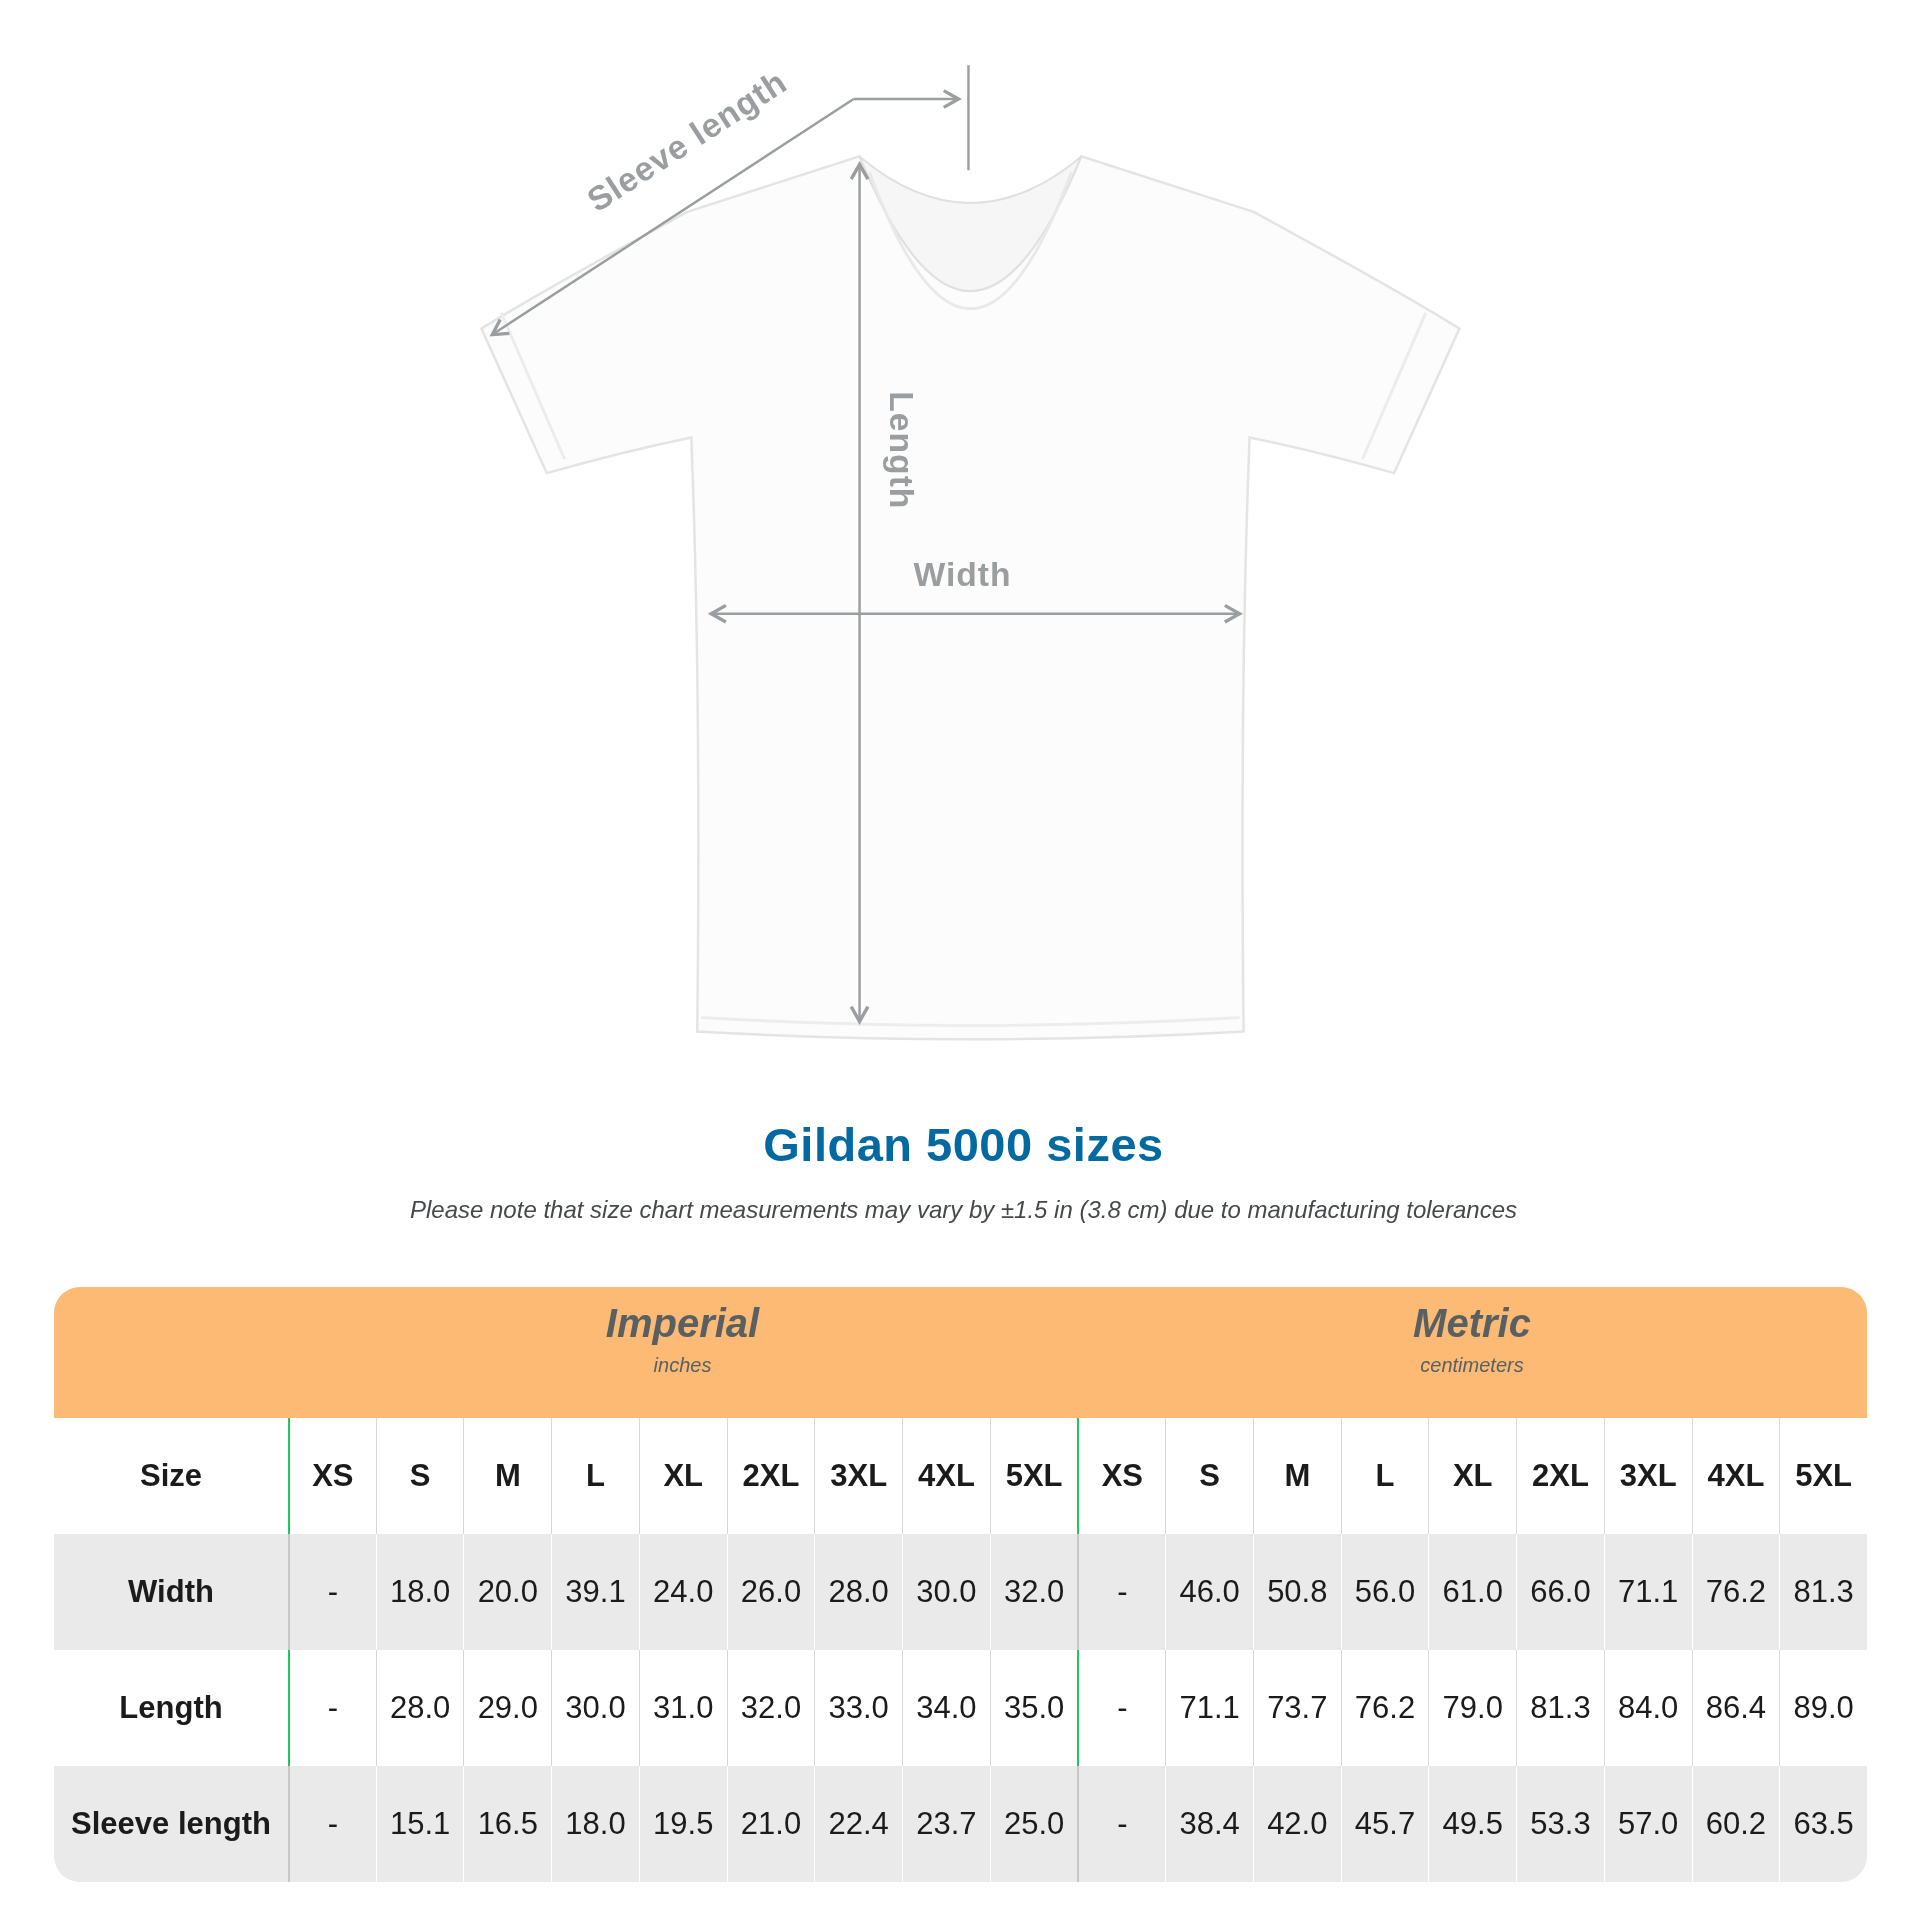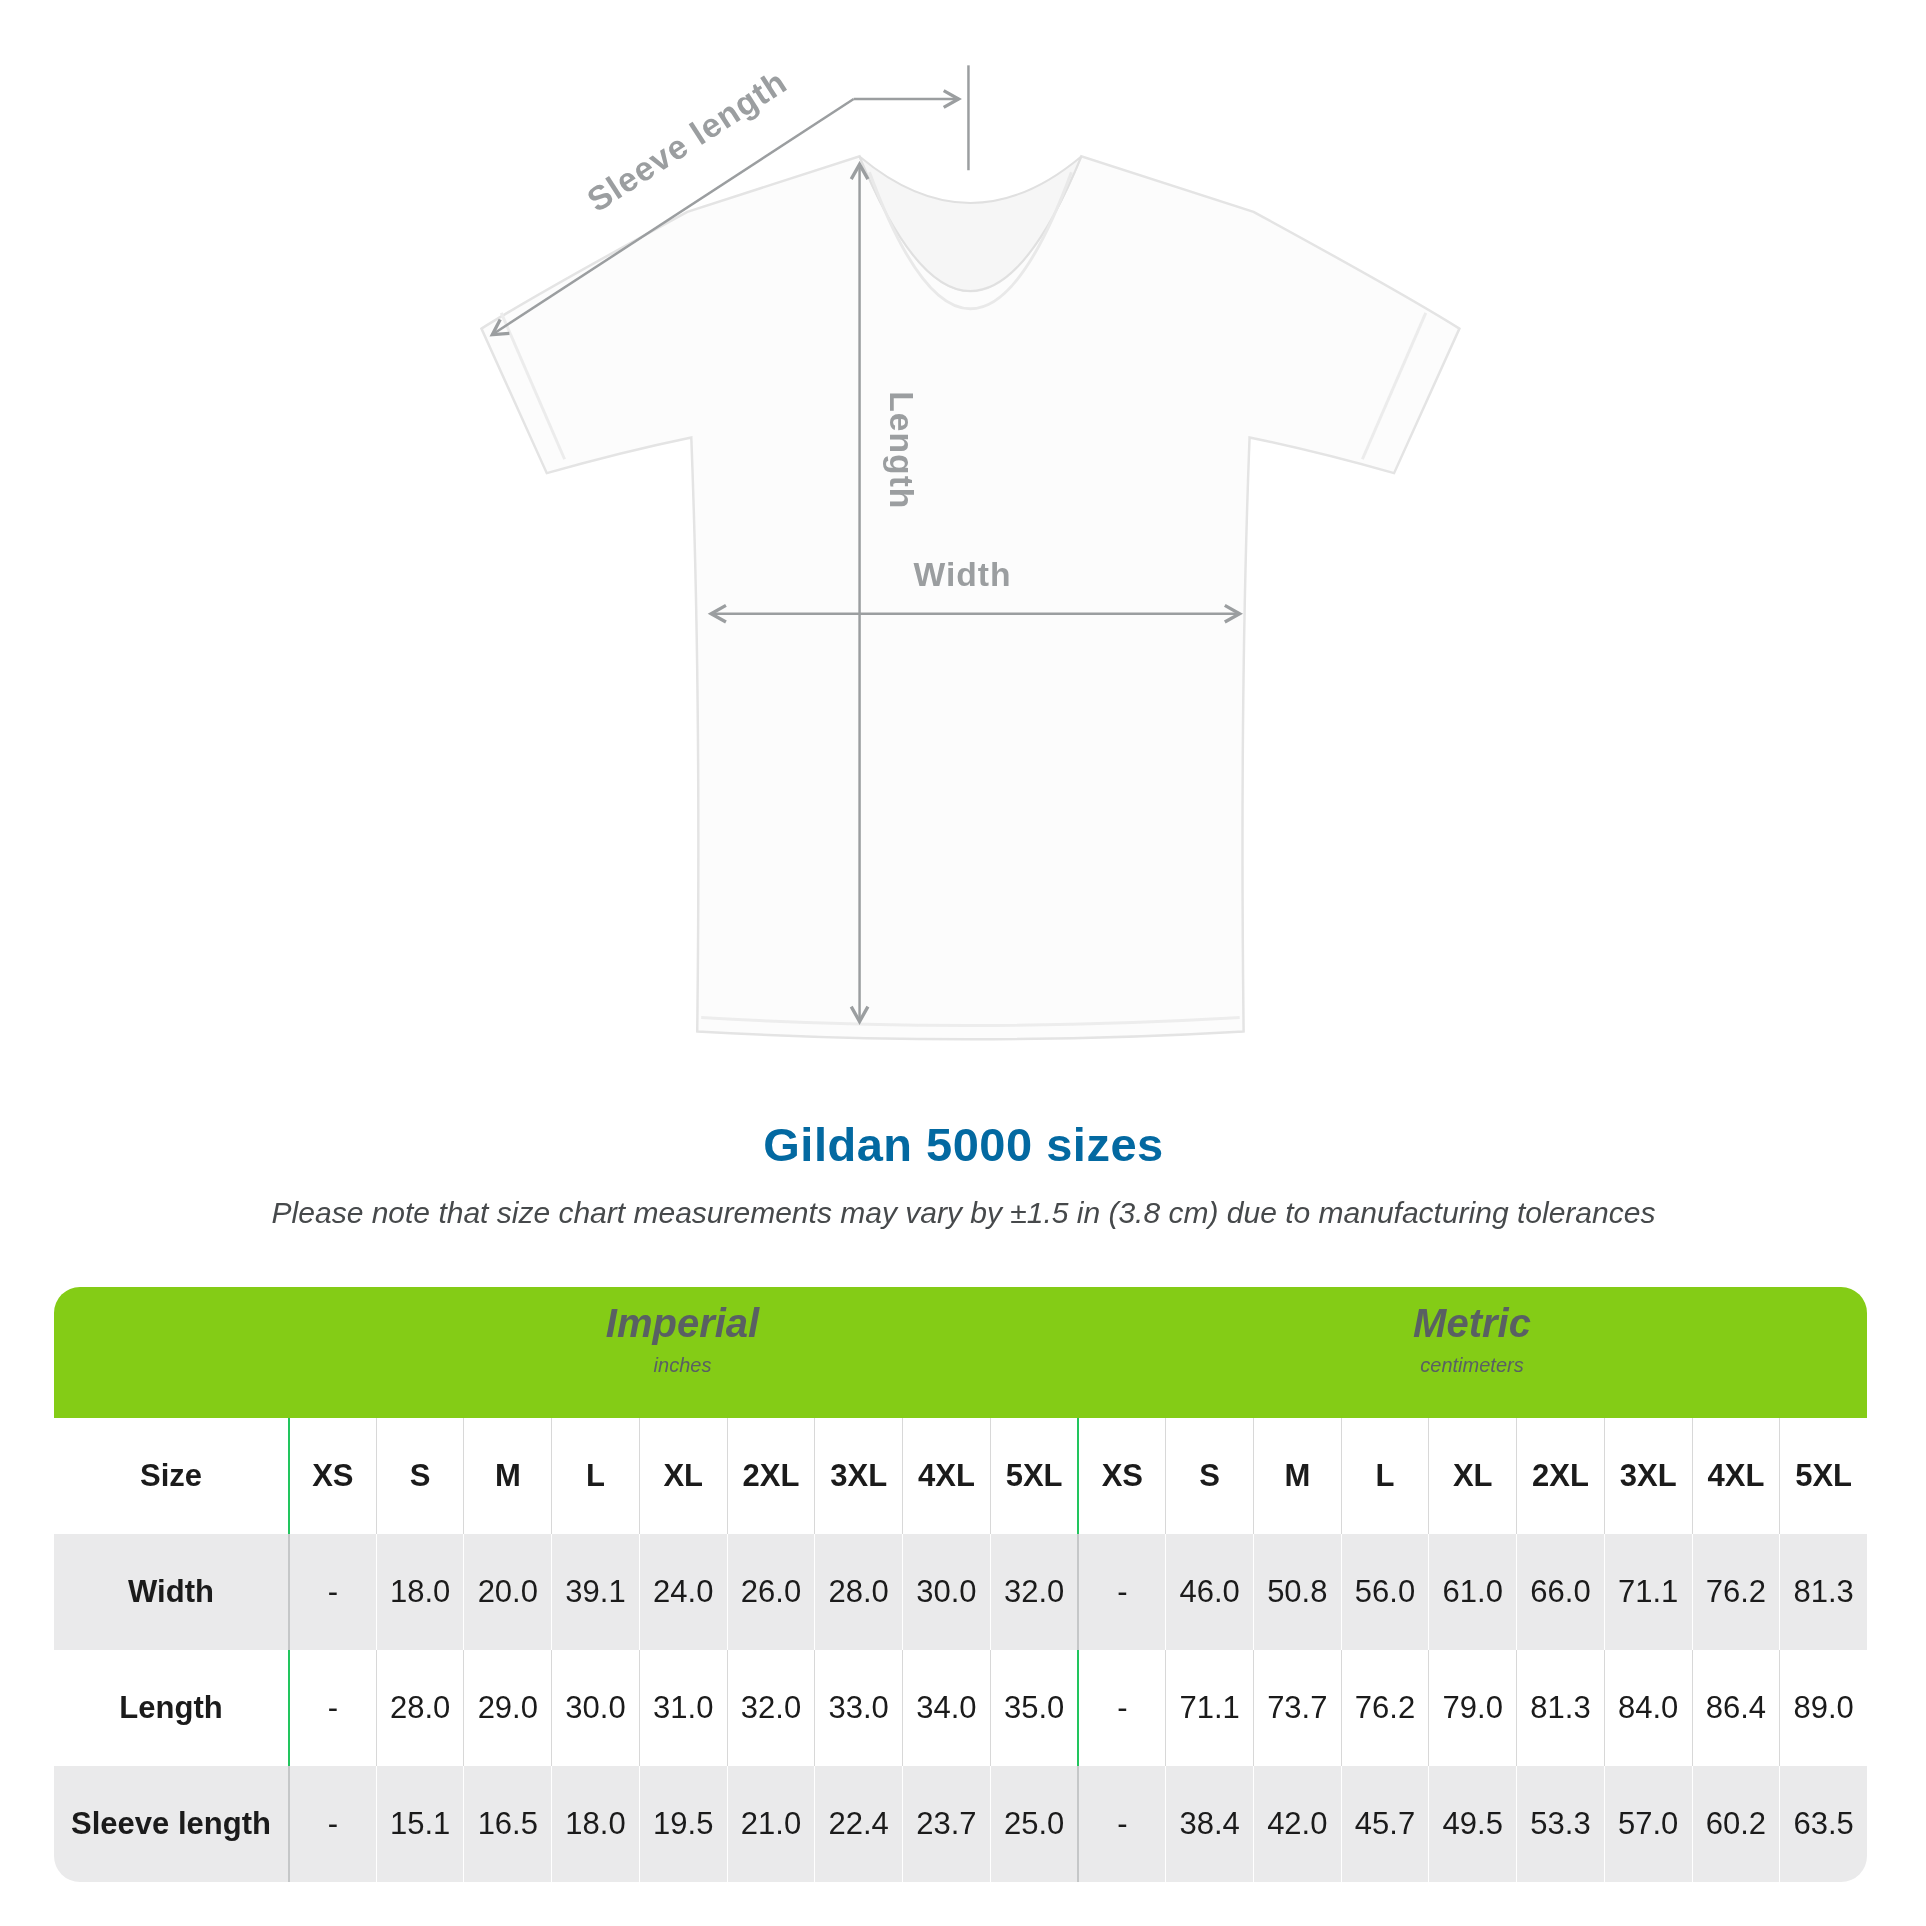--- a/index.html
+++ b/index.html
@@ -7,28 +7,28 @@
     width:1927px;height:1927px;position:relative;background:#ffffff;
     font-family:"Liberation Sans", sans-serif;overflow:hidden;
   }
 
   
   .diagram{position:absolute;left:0;top:0;width:1927px;height:1168px;}
 
   
   .heading{position:absolute;left:0;top:1117px;width:1927px;text-align:center;}
   .heading .title{font-size:47px;font-weight:700;color:#0369a1;letter-spacing:0.5px;}
-  .heading .subtitle{margin-top:24px;font-size:30px;font-style:italic;color:#46494b;}
+  .heading .subtitle{margin-top:24px;font-size:24px;font-style:italic;color:#46494b;}
 
   
   .size-table{
     position:absolute;left:54px;top:1287px;width:1813px;
     border-radius:26px;overflow:hidden;background:#ffffff;
   }
-  .band{height:131px;background:#84cc16;position:relative;}
+  .band{height:131px;background:#fdba74;position:relative;}
   .unit-group{position:absolute;top:14px;text-align:center;}
   .unit-imperial{left:234px;width:789px;}
   .unit-metric{left:1023px;width:790px;}
   .unit-title{font-style:italic;font-weight:700;font-size:40px;color:#596063;}
   .unit-sub{font-style:italic;font-weight:400;font-size:20px;color:#596063;margin-top:8px;}
 
   .grid-row{
     display:grid;grid-template-columns:234px repeat(18,1fr);
     height:116px;background:#ffffff;
   }

